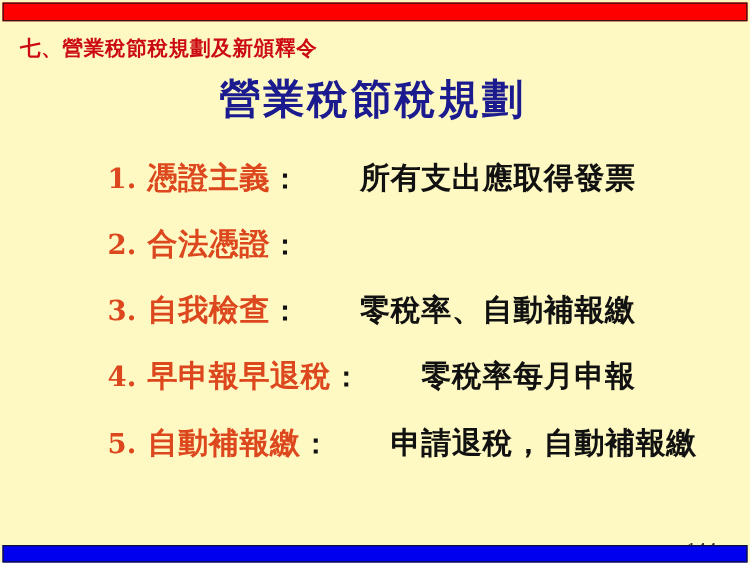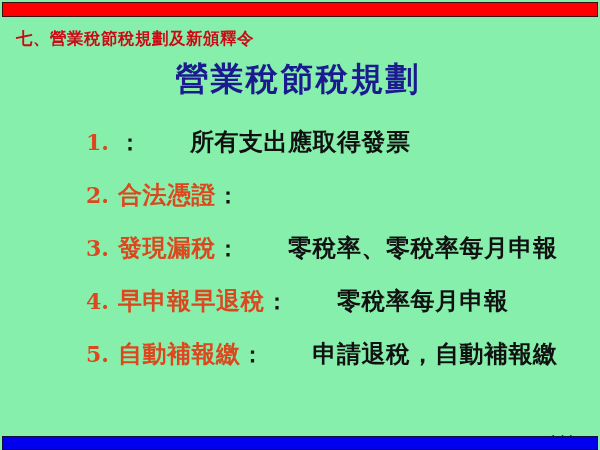--- a/index.html
+++ b/index.html
@@ -12,21 +12,21 @@
     width: 600px;
     height: 450px;
     overflow: hidden;
     font-family: "DejaVu Serif", "Liberation Serif", serif;
   }
 
   #slide {
     position: relative;
     width: 600px;
     height: 450px;
-    background: #86efac;
+    background: #fef9c3;
     box-sizing: border-box;
   }
 
   
   .top-bar {
     position: absolute;
     left: 2px;
     top: 2px;
     width: 596px;
     height: 15px;
@@ -139,35 +139,36 @@
   <div class="top-bar"></div>
 
   <div class="section-label">七、營業稅節稅規劃及新頒釋令</div>
 
   <div class="slide-title">營業稅節稅規劃</div>
 
   <ul class="bullet-list">
 
     <li class="bullet-item">
       <span class="bullet-num">1.</span>
+      <span class="bullet-term">憑證主義</span>
       <span class="bullet-colon">：</span>
       <span class="bullet-desc">所有支出應取得發票</span>
     </li>
 
     <li class="bullet-item">
       <span class="bullet-num">2.</span>
       <span class="bullet-term">合法憑證</span>
       <span class="bullet-colon">：</span>
     </li>
 
     <li class="bullet-item">
       <span class="bullet-num">3.</span>
-      <span class="bullet-term">發現漏稅</span>
+      <span class="bullet-term">自我檢查</span>
       <span class="bullet-colon">：</span>
-      <span class="bullet-desc">零稅率、零稅率每月申報</span>
+      <span class="bullet-desc">零稅率、自動補報繳</span>
     </li>
 
     <li class="bullet-item">
       <span class="bullet-num">4.</span>
       <span class="bullet-term">早申報早退稅</span>
       <span class="bullet-colon">：</span>
       <span class="bullet-desc">零稅率每月申報</span>
     </li>
 
     <li class="bullet-item">

